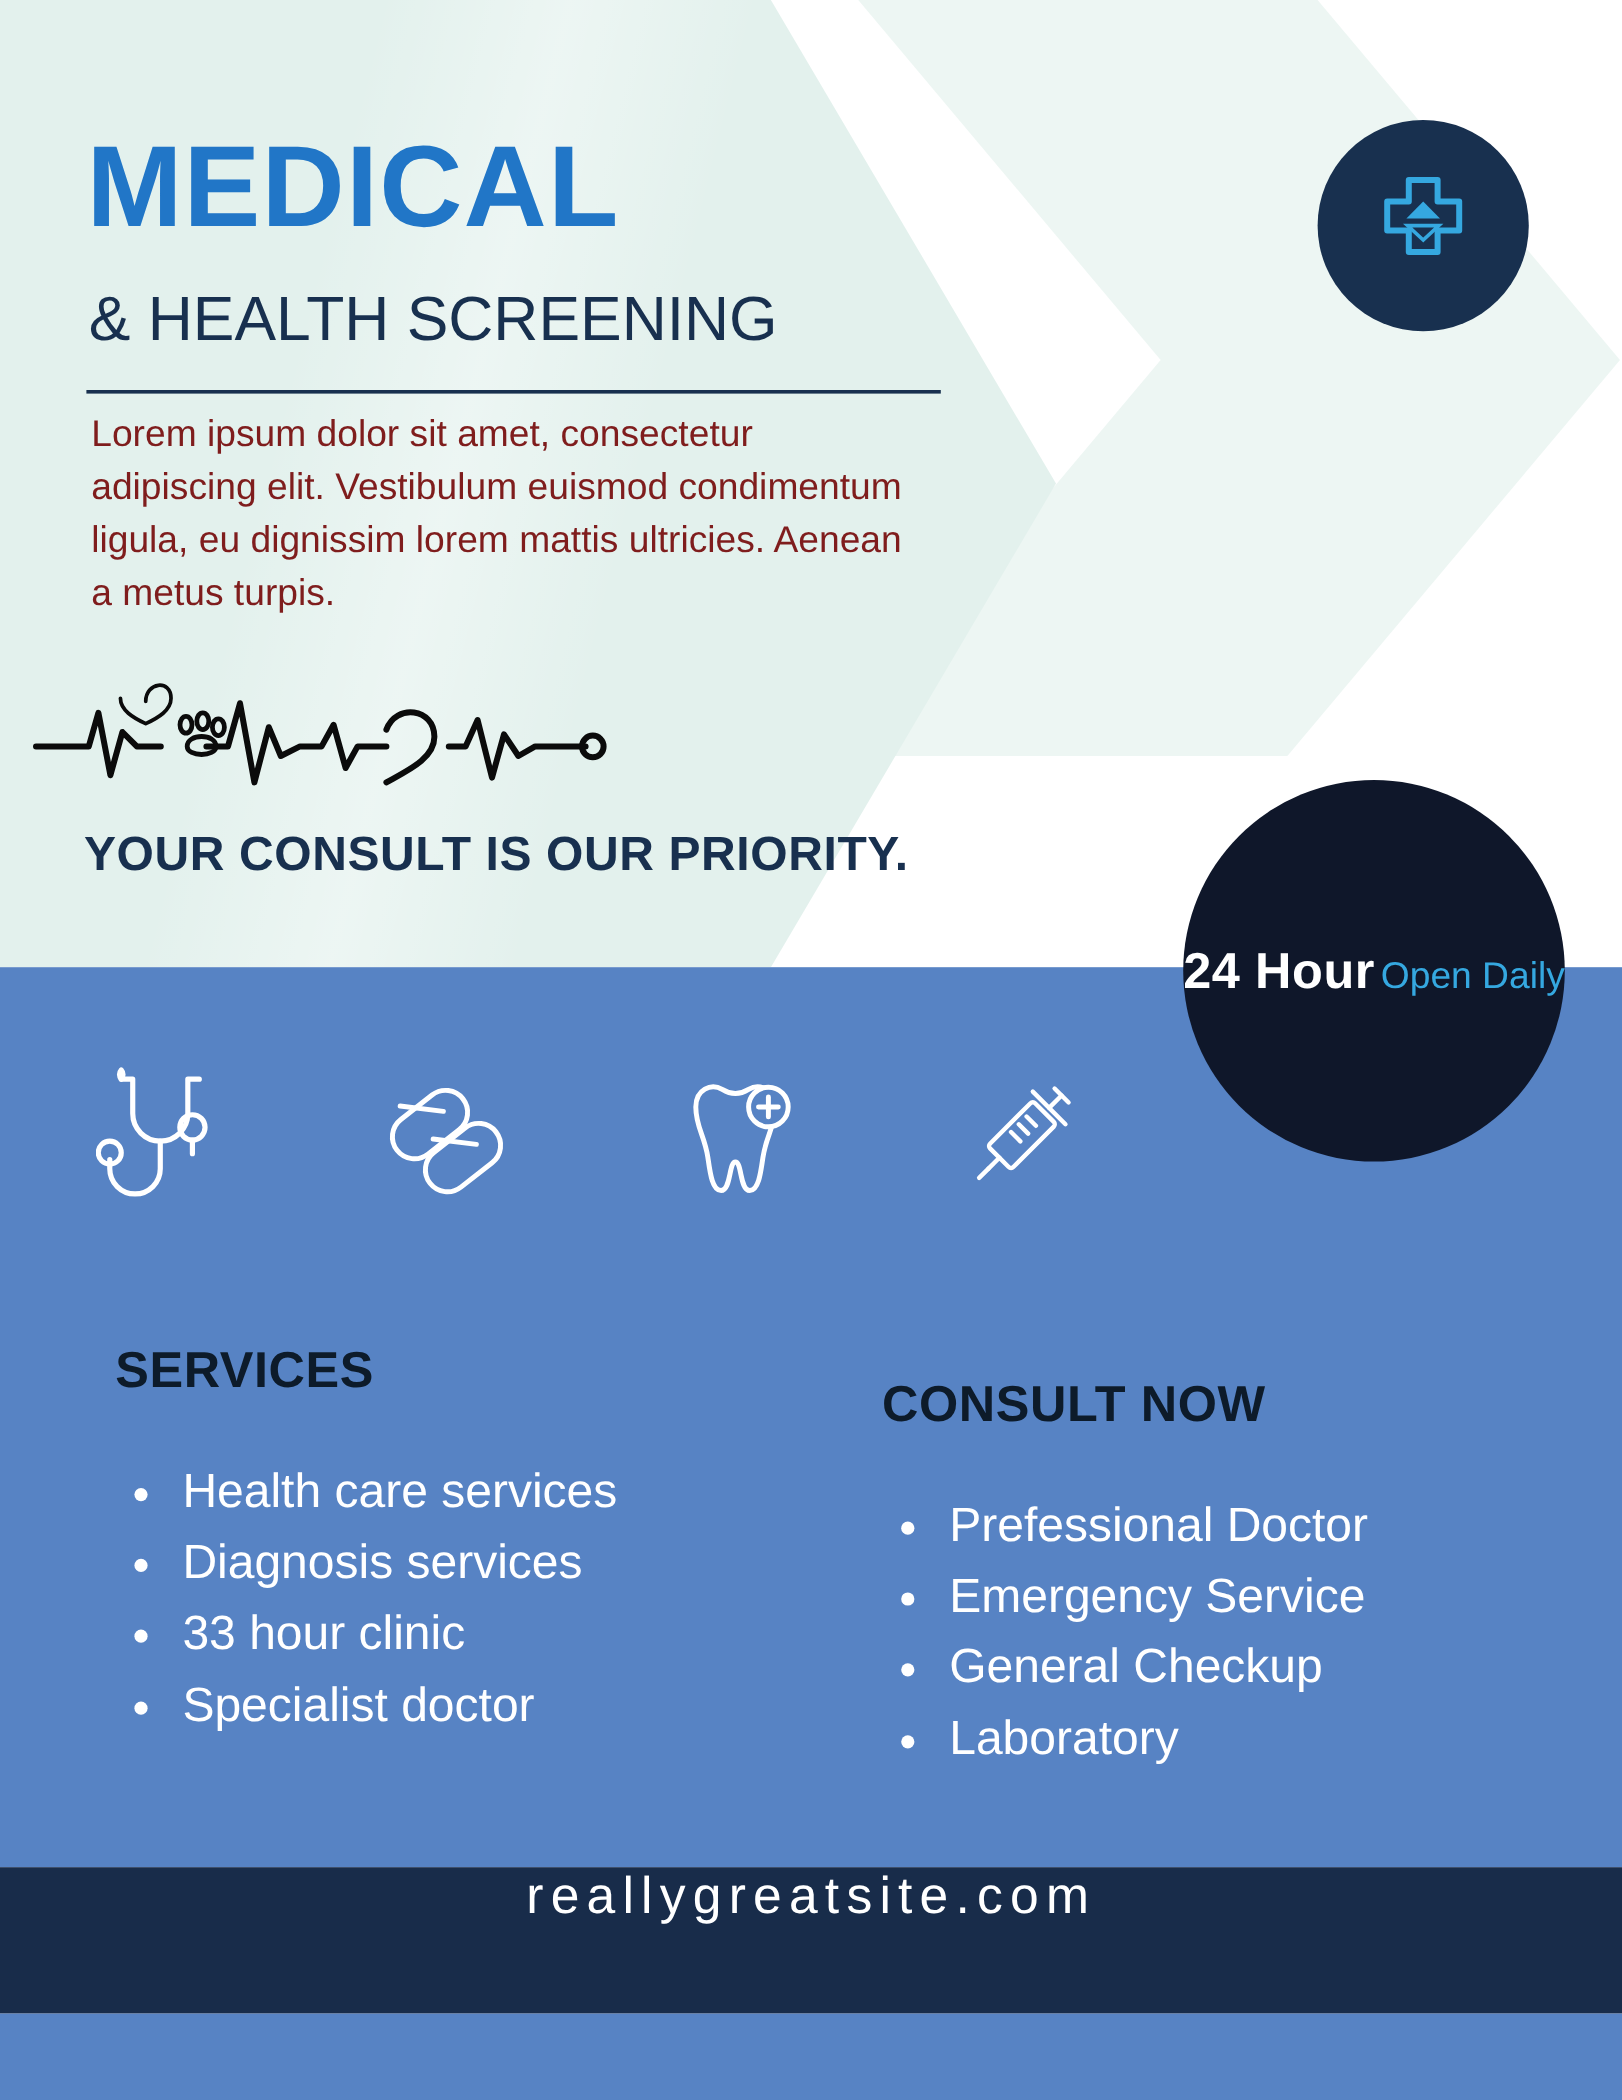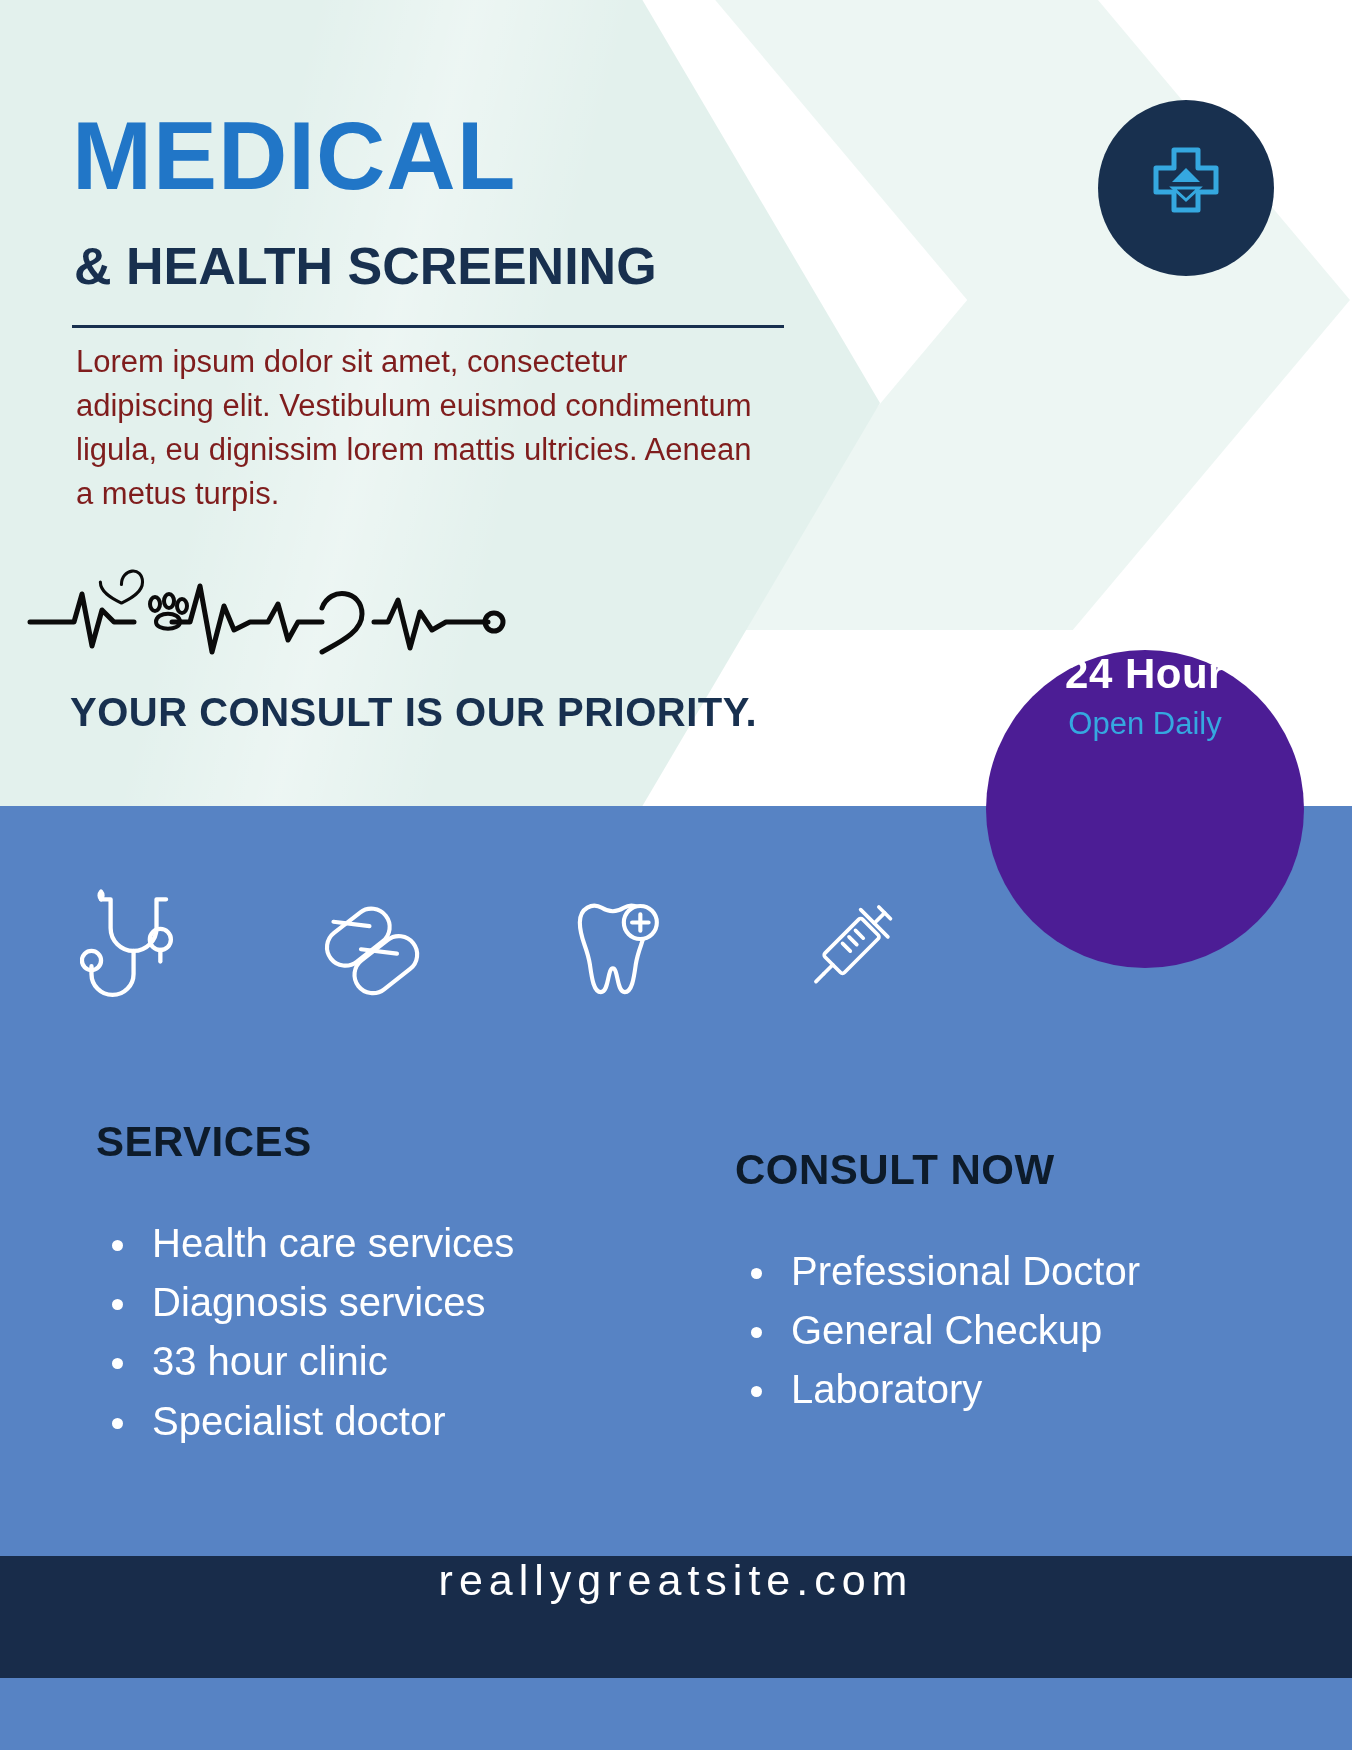--- a/index.html
+++ b/index.html
@@ -100,21 +100,21 @@
     font-weight: 800;
     letter-spacing: 1px;
     color: #2176c7;
   }
   .subhead {
     position: absolute;
     left: 74px;
     top: 240px;
     font-size: 52px;
     line-height: 1;
-    font-weight: 700;
+    font-weight: 400;
     color: #18304f;
     letter-spacing: 0px;
   }
   .rule {
     position: absolute;
     left: 72px;
     top: 325px;
     width: 712px;
     height: 3px;
     background: #18304f;
@@ -158,25 +158,25 @@
     align-items: center;
     justify-content: center;
   }
   .hour-circle {
     position: absolute;
     left: 986px;
     top: 650px;
     width: 318px;
     height: 318px;
     border-radius: 50%;
-    background: #4c1d95;
-    display: flex;
-    flex-direction: column;
+    background: #0f172a;
+    display: flex;
+    flex-direction: row;
     align-items: center;
-    justify-content: flex-start;
+    justify-content: space-between;
   }
   .hour-title {
     color: #ffffff;
     font-size: 42px;
     font-weight: 700;
     letter-spacing: 0.5px;
   }
   .hour-sub {
     color: #35a8e0;
     font-size: 31px;
@@ -337,20 +337,21 @@
       <li>Diagnosis services</li>
       <li>33 hour clinic</li>
       <li>Specialist doctor</li>
     </ul>
   </div>
 
   <div class="col right">
     <h2 class="col-title">CONSULT NOW</h2>
     <ul>
       <li>Prefessional Doctor</li>
+      <li>Emergency Service</li>
       <li>General Checkup</li>
       <li>Laboratory</li>
     </ul>
   </div>
 
   <div class="footer-bar">
     <span class="footer-url">reallygreatsite.com</span>
   </div>
   <div class="bottom-blue"></div>
 

